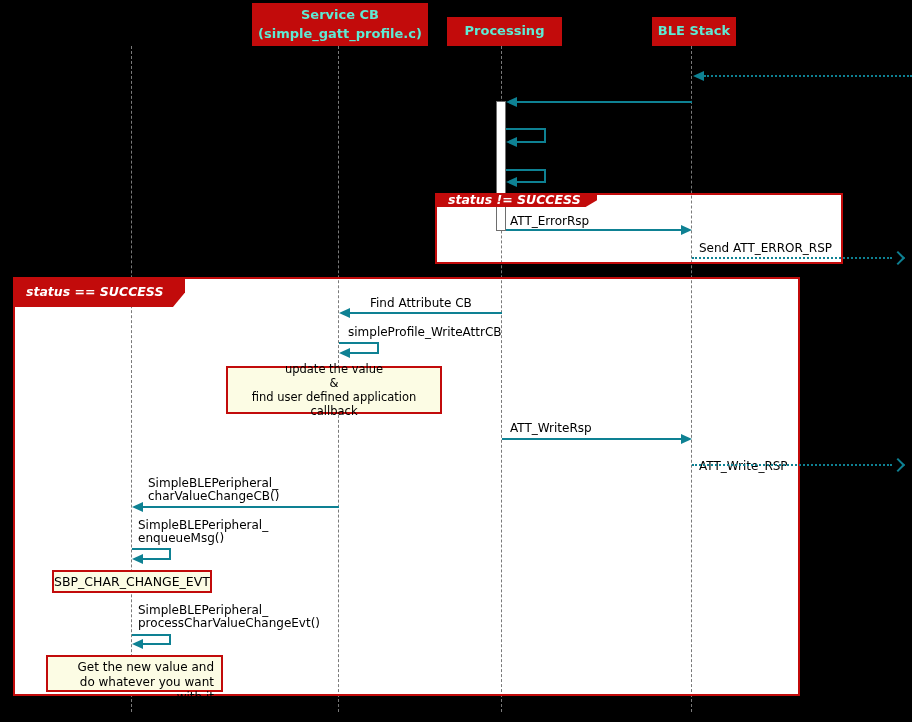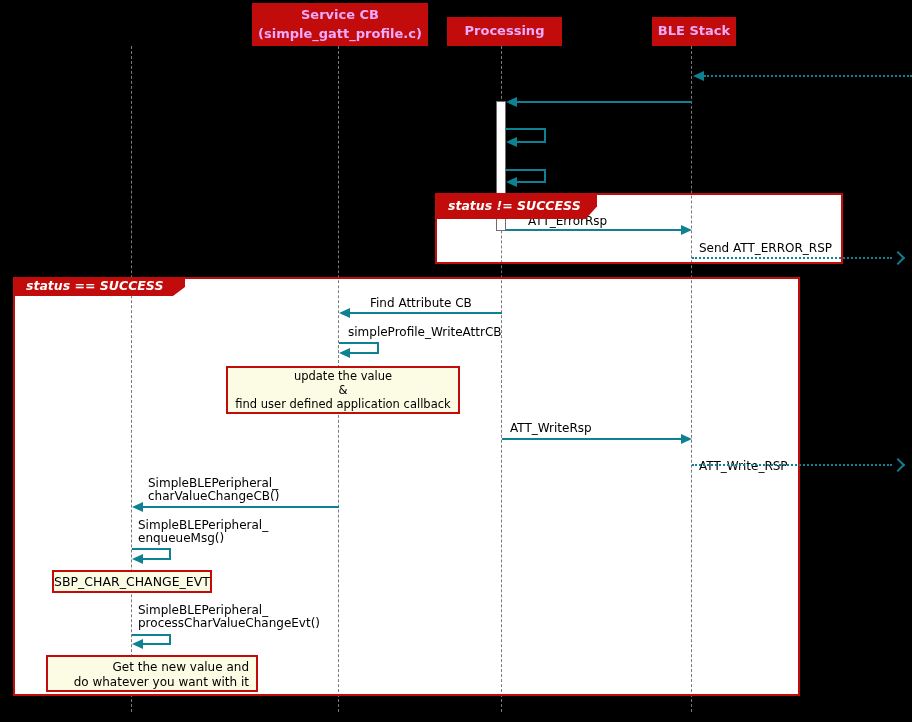--- a/index.html
+++ b/index.html
@@ -1,19 +1,19 @@
 <!DOCTYPE html>
 <html style="--background: #000000; --red: #c20b0b; --teal: #0e8193; --note_bg: #fcfce4; --frame_bg: #ffffff; --lifeline: #7a7a7a;"><head>
 <meta charset="utf-8">
 <style>
   html,body{margin:0;padding:0;background:#000;}
   .canvas{position:relative;width:912px;height:722px;background:var(--background);overflow:hidden;
           font-family:"DejaVu Sans","Liberation Sans",sans-serif;}
   .lifeline{position:absolute;top:46px;height:666px;width:0;border-left:1px dashed var(--lifeline);z-index:2;}
-  .participant{position:absolute;background:var(--red);color:#f0abfc;font-weight:bold;font-size:13px;
+  .participant{position:absolute;background:var(--red);color:#5eead4;font-weight:bold;font-size:13px;
                display:flex;flex-direction:column;align-items:center;justify-content:center;
                text-align:center;line-height:1.45;z-index:4;box-sizing:border-box;}
   .frame-fill{position:absolute;background:var(--frame_bg);z-index:1;}
   .frame-border{position:absolute;border:2px solid var(--red);box-sizing:border-box;z-index:3;}
   .frame-label{position:absolute;background:var(--red);color:#fff;font-style:italic;font-weight:bold;
                font-size:12.5px;display:flex;align-items:center;padding:0 16px 2px 13px;box-sizing:border-box;
                clip-path:polygon(0 0,100% 0,100% 52%,93% 100%,0 100%);z-index:5;}
   .line{position:absolute;height:0;border-top:2px solid var(--teal);z-index:4;}
   .line.dashed{border-top:2px dotted var(--teal);}
   .vline{position:absolute;width:0;border-left:2px solid var(--teal);z-index:4;}
@@ -70,47 +70,47 @@
   <div class="line" style="left:506px;top:128px;width:40px;"></div>
   <div class="vline" style="left:544px;top:128px;height:15px;"></div>
   <div class="line" style="left:517px;top:141px;width:29px;"></div>
   <div class="head-left" style="left:506px;top:137px;"></div>
 
   <div class="line" style="left:506px;top:169px;width:40px;"></div>
   <div class="vline" style="left:544px;top:169px;height:14px;"></div>
   <div class="line" style="left:517px;top:181px;width:29px;"></div>
   <div class="head-left" style="left:506px;top:177px;"></div>
 
-  <div class="frame-label" style="left:435px;top:193px;width:162px;height:26px;">
+  <div class="frame-label" style="left:435px;top:193px;width:162px;height:14px;">
     <span>status != SUCCESS</span>
   </div>
 
-  <div class="msg-label" style="left:528px;top:215px;">ATT_ErrorRsp</div>
+  <div class="msg-label" style="left:510px;top:215px;">ATT_ErrorRsp</div>
   <div class="line" style="left:506px;top:229px;width:175px;"></div>
   <div class="head-right" style="left:681px;top:225px;"></div>
 
   <div class="msg-label" style="left:699px;top:242px;">Send ATT_ERROR_RSP</div>
   <div class="line dashed" style="left:692px;top:257px;width:200px;"></div>
   <div class="chev-right" style="left:893px;top:253px;"></div>
 
-  <div class="frame-label" style="left:13px;top:277px;width:172px;height:19px;">
+  <div class="frame-label" style="left:13px;top:277px;width:172px;height:30px;">
     <span>status == SUCCESS</span>
   </div>
 
   <div class="msg-label" style="left:370px;top:297px;">Find Attribute CB</div>
   <div class="line" style="left:350px;top:312px;width:152px;"></div>
   <div class="head-left" style="left:339px;top:308px;"></div>
 
   <div class="msg-label" style="left:348px;top:326px;">simpleProfile_WriteAttrCB</div>
   <div class="line" style="left:339px;top:342px;width:40px;"></div>
   <div class="vline" style="left:377px;top:342px;height:12px;"></div>
   <div class="line" style="left:350px;top:352px;width:29px;"></div>
   <div class="head-left" style="left:339px;top:348px;"></div>
 
-  <div class="note center" style="left:226px;top:366px;width:234px;height:48px;">
+  <div class="note center" style="left:226px;top:366px;width:216px;height:48px;">
     <div>update the value</div>
     <div>&amp;</div>
     <div>find user defined application callback</div>
   </div>
 
   <div class="msg-label" style="left:510px;top:422px;">ATT_WriteRsp</div>
   <div class="line" style="left:502px;top:438px;width:179px;"></div>
   <div class="head-right" style="left:681px;top:434px;"></div>
 
   <div class="msg-label" style="left:699px;top:460px;">ATT_Write_RSP</div>
@@ -137,18 +137,18 @@
 
   <div class="msg-label" style="left:138px;top:604px;">
     <div>SimpleBLEPeripheral_</div>
     <div>processCharValueChangeEvt()</div>
   </div>
   <div class="line" style="left:132px;top:634px;width:39px;"></div>
   <div class="vline" style="left:169px;top:634px;height:11px;"></div>
   <div class="line" style="left:143px;top:643px;width:28px;"></div>
   <div class="head-left" style="left:132px;top:639px;"></div>
 
-  <div class="note left" style="left:46px;top:655px;width:212px;height:37px;">
+  <div class="note left" style="left:46px;top:655px;width:177px;height:37px;">
     <div>Get the new value and</div>
     <div>do whatever you want with it</div>
   </div>
 
 </div>
 
 </body></html>

